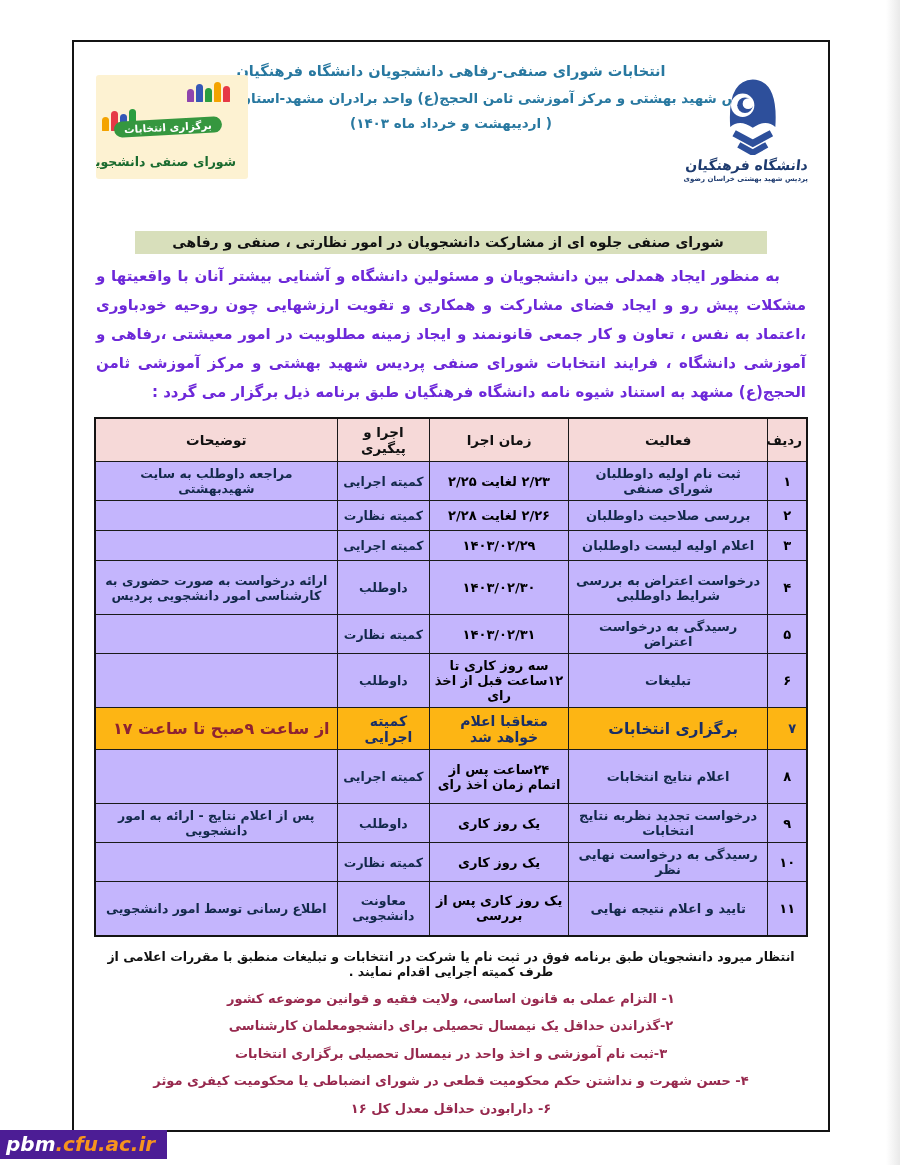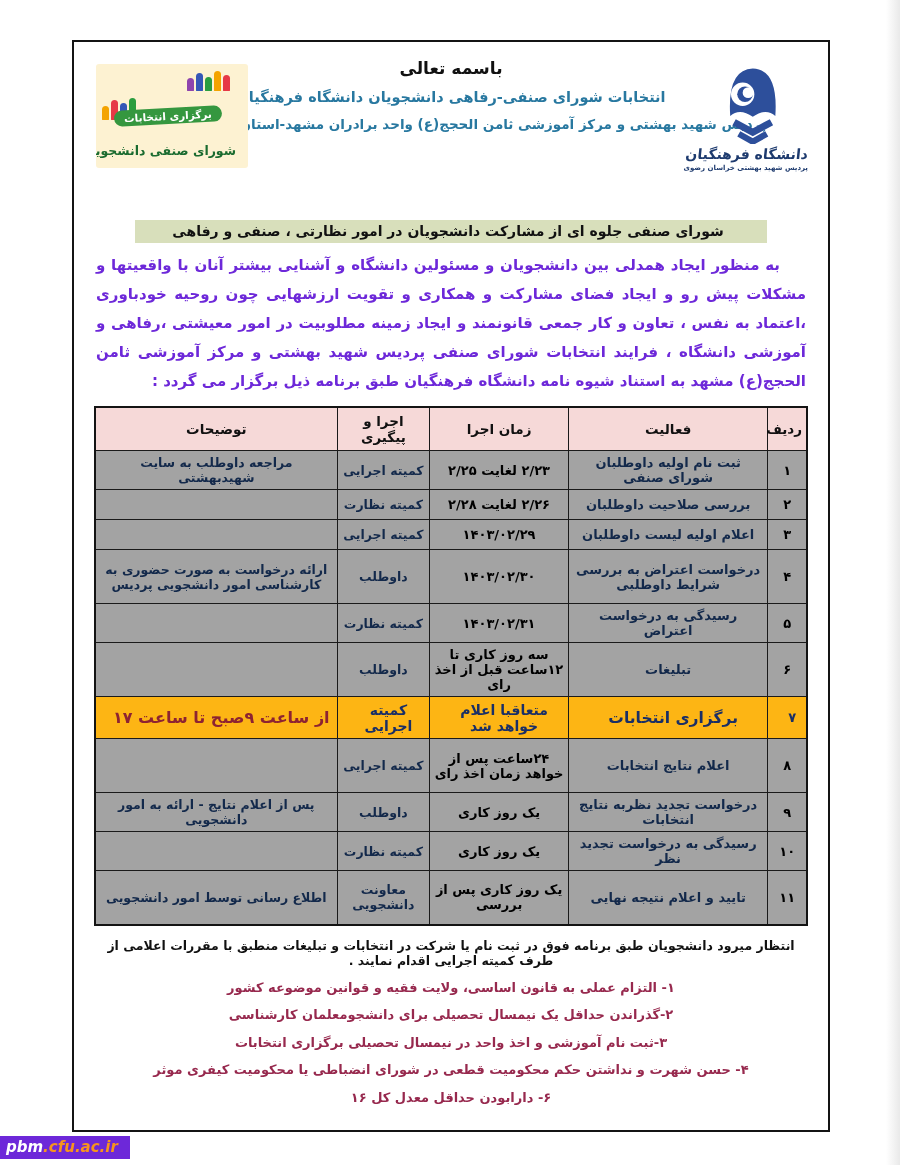--- a/index.html
+++ b/index.html
@@ -57,21 +57,21 @@
     width:100%;border-collapse:collapse;border:2.5px solid #141414;
     table-layout:fixed;direction:rtl;
   }
   table.sched th,table.sched td{
     border:1.6px solid #1a1a1a;text-align:center;vertical-align:middle;
     padding:4px 4px;box-sizing:border-box;
   }
   table.sched thead th{
     background:#f6d9d8;color:#111;font-weight:bold;font-size:13.5px;height:44px;
   }
-  table.sched tbody td{background:#a3a3a3;color:#13294b;font-size:12.5px;font-weight:bold;}
+  table.sched tbody td{background:#c4b5fd;color:#13294b;font-size:12.5px;font-weight:bold;}
   table.sched tbody tr td.col-num{font-size:13px;color:#000;}
   table.sched tbody tr td.col-time{color:#000;font-size:13px;}
   table.sched tbody tr td.col-activity{font-size:13px;}
   table.sched tbody tr{height:30px;}
   table.sched tbody tr.tall{height:54px;}
   table.sched tbody tr.hl td{background:#fdb514;color:#1a2f66;padding-left:14px;}
   table.sched tbody tr.hl{height:42px;}
   table.sched tbody tr.hl td.col-activity{font-size:15.5px;}
   table.sched tbody tr.hl td.col-time{font-size:14px;color:#1a2f66;}
   table.sched tbody tr.hl td.col-executor{font-size:14px;}
@@ -83,22 +83,22 @@
   .cond-title{
     margin:10px 2px 0 2px;font-size:13.5px;font-weight:bold;color:#111;
     text-decoration:underline;text-align:right;
   }
   ul.conds{list-style:none;margin:6px 0 0 0;padding:0;text-align:center;}
   ul.conds li{
     color:#97294e;font-weight:bold;font-size:13px;line-height:2.12;text-align:center;
   }
   
   .watermark{
-    position:absolute;left:0;bottom:6px;background:#6d28d9;
-    font-style:italic;font-weight:bold;font-size:15px;padding:2px 12px 3px 6px;
+    position:absolute;left:0;bottom:6px;background:#4c1d95;
+    font-style:italic;font-weight:bold;font-size:20px;padding:2px 12px 3px 6px;
     direction:ltr;
   }
   .watermark .wm-a{color:#ffffff;}
   .watermark .wm-b{color:#f7941d;}
 </style>
 </head>
 <body>
 
 <div class="page">
   <div class="frame">
@@ -129,23 +129,23 @@
           <circle cx="38" cy="44" r="15" fill="#ffffff"></circle>
           <circle cx="41" cy="44" r="10" fill="#2d4f9b"></circle>
           <circle cx="45" cy="42" r="7" fill="#ffffff"></circle>
           <path d="M27 80 L51 93 L75 80" stroke="#2d4f9b" stroke-width="9" fill="none"></path>
           <path d="M33 95 L51 105 L69 95" stroke="#2d4f9b" stroke-width="8" fill="none"></path>
         </svg>
         <div class="uni-name">دانشگاه فرهنگیان</div>
         <div class="uni-campus">پردیس شهید بهشتی خراسان رضوی</div>
       </div>
 
-      <div class="bismillah">باسمه تعالی</div>
       <div class="title-line">انتخابات شورای صنفی-رفاهی دانشجویان دانشگاه فرهنگیان</div>
       <div class="subtitle-line">پردیس شهید بهشتی و مرکز آموزشی ثامن الحجج(ع) واحد برادران مشهد-استان خراسان رضوی</div>
+      <div class="date-line">( اردیبهشت و خرداد ماه ۱۴۰۳)</div>
     </div>
 
     <div class="banner">شورای صنفی جلوه ای از مشارکت دانشجویان در امور نظارتی ، صنفی و رفاهی</div>
 
     <p class="intro">به منظور ایجاد همدلی بین دانشجویان و مسئولین دانشگاه و آشنایی بیشتر آنان با واقعیتها و مشکلات پیش رو و ایجاد فضای مشارکت و همکاری و تقویت ارزشهایی چون روحیه خودباوری ،اعتماد به نفس ، تعاون و کار جمعی قانونمند و ایجاد زمینه مطلوبیت در امور معیشتی ،رفاهی و آموزشی دانشگاه ، فرایند انتخابات شورای صنفی پردیس شهید بهشتی و مرکز آموزشی ثامن الحجج(ع) مشهد به استناد شیوه نامه دانشگاه فرهنگیان طبق برنامه ذیل برگزار می گردد :</p>
 
     <table class="sched">
       <colgroup>
         <col class="c-num">
           <col class="c-act">
@@ -208,34 +208,34 @@
           <tr class="hl">
             <td class="col-num">۷</td>
             <td class="col-activity">برگزاری انتخابات</td>
             <td class="col-time">متعاقبا اعلام خواهد شد</td>
             <td class="col-executor">کمیته اجرایی</td>
             <td class="col-notes">از ساعت ۹صبح تا ساعت ۱۷</td>
           </tr>
           <tr class="tall">
             <td class="col-num">۸</td>
             <td class="col-activity">اعلام نتایج انتخابات</td>
-            <td class="col-time">۲۴ساعت پس از خواهد زمان اخذ رای</td>
+            <td class="col-time">۲۴ساعت پس از اتمام زمان اخذ رای</td>
             <td class="col-executor">کمیته اجرایی</td>
             <td class="col-notes"></td>
           </tr>
           <tr>
             <td class="col-num">۹</td>
             <td class="col-activity">درخواست  تجدید نظربه نتایج انتخابات</td>
             <td class="col-time">یک روز کاری</td>
             <td class="col-executor">داوطلب</td>
             <td class="col-notes">پس از اعلام نتایج - ارائه به امور دانشجویی</td>
           </tr>
           <tr>
             <td class="col-num">۱۰</td>
-            <td class="col-activity">رسیدگی به درخواست تجدید نظر</td>
+            <td class="col-activity">رسیدگی به درخواست نهایی نظر</td>
             <td class="col-time">یک روز کاری</td>
             <td class="col-executor">کمیته نظارت</td>
             <td class="col-notes"></td>
           </tr>
           <tr class="tall">
             <td class="col-num">۱۱</td>
             <td class="col-activity">تایید و اعلام نتیجه نهایی</td>
             <td class="col-time">یک روز کاری پس از بررسی</td>
             <td class="col-executor">معاونت دانشجویی</td>
             <td class="col-notes">اطلاع رسانی  توسط امور دانشجویی</td>

